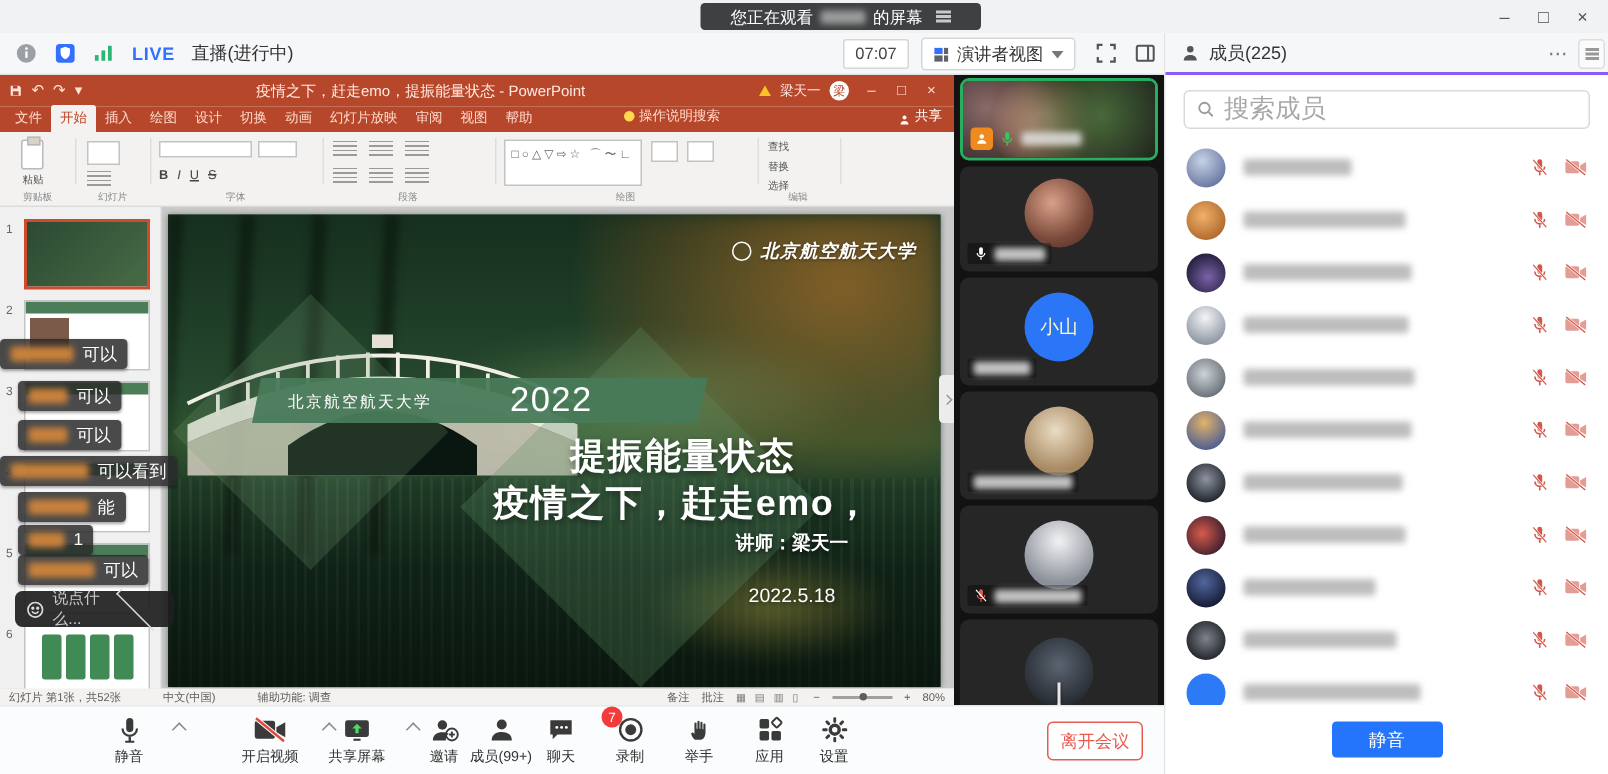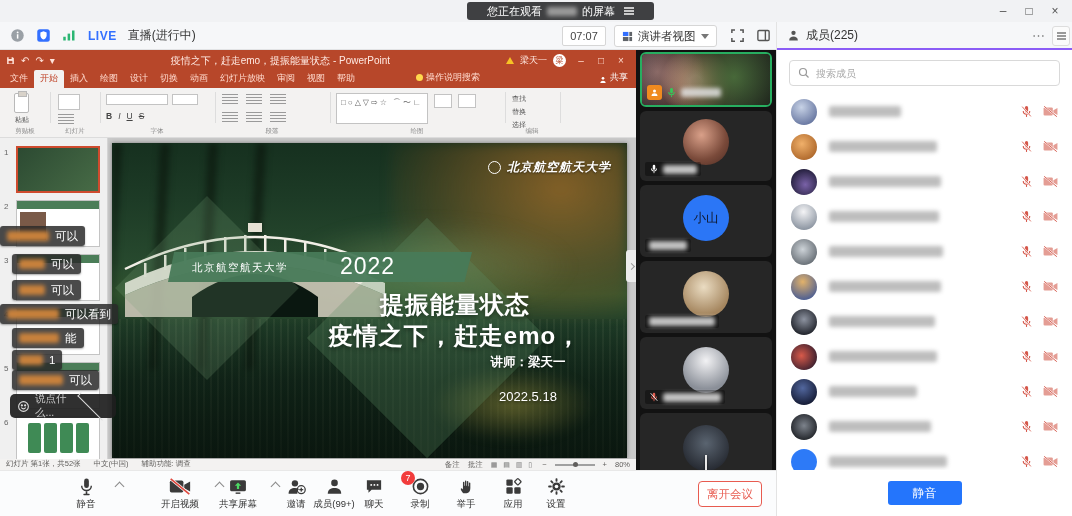--- a/index.html
+++ b/index.html
@@ -73,21 +73,21 @@
 .band{position:absolute;left:56px;top:109px;width:304px;height:30px;background:rgba(72,122,88,.95);clip-path:polygon(2% 0,100% 0,97.5% 100%,0 100%);color:#fff}
 .band-school{position:absolute;left:24px;top:9px;font-size:10.5px;letter-spacing:1.5px}
 .band-year{position:absolute;left:172px;top:1px;font-size:23px;letter-spacing:1px}
 .facet{position:absolute;background:rgba(120,160,120,.22);transform:rotate(45deg)}
 .slide-title{position:absolute;left:158px;top:146px;width:370px;text-align:center;color:#fff;font-size:24px;font-weight:bold;line-height:31px;letter-spacing:1px;text-shadow:0 2px 4px rgba(0,0,0,.45)}
 .slide-meta{position:absolute;left:326px;top:211px;width:180px;text-align:center;color:#fff;text-shadow:0 1px 3px rgba(0,0,0,.5)}
 .slide-meta .lect{font-size:12.5px;font-weight:bold}
 .slide-meta .date{font-size:13px;margin-top:18px}
 .collapse-tab{position:absolute;left:626px;top:200px;width:10px;height:32px;background:#ececec;border-radius:3px 0 0 3px;display:flex;align-items:center;justify-content:center}
 .chev-right{width:5px;height:5px;border-right:1.5px solid #999;border-top:1.5px solid #999;transform:rotate(45deg)}
-.ppt-status{position:absolute;left:0;top:409px;width:100%;height:11px;background:#f3f2f1;display:flex;font-size:7.5px;color:#605e5c;padding:0 6px;gap:13px}
+.ppt-status{position:absolute;left:0;top:409px;width:100%;height:11px;background:#f3f2f1;display:flex;align-items:center;font-size:7.5px;color:#605e5c;padding:0 6px;gap:28px}
 .ppt-status .right{margin-left:auto;display:flex;align-items:center;gap:8px}
 .zoom-slider{width:40px;height:2px;background:#a0a0a0;position:relative}
 .zoom-slider i{position:absolute;left:18px;top:-2px;width:5px;height:5px;background:#605e5c;border-radius:50%}
 .viewicons{letter-spacing:2px;font-size:7px;color:#777}
 
 
 .chat-overlay{position:absolute;left:0;top:0;width:160px;height:420px;z-index:6;pointer-events:none}
 .bubble{position:absolute;height:20px;background:rgba(42,42,42,.85);border-radius:3px;color:#fff;display:flex;align-items:center;gap:6px;padding:0 7px;font-size:11.5px;box-shadow:0 1px 2px rgba(0,0,0,.35);white-space:nowrap}
 .chat-input{position:absolute;left:10px;top:344px;width:106px;height:24px;background:rgba(30,30,30,.92);border-radius:5px;display:flex;align-items:center;gap:5px;padding:0 7px;z-index:7}
 .chat-input span{color:#c9c9c9;font-size:10.5px;flex:1}
@@ -100,31 +100,31 @@
 .tile-video{position:absolute;inset:0;background:
  radial-gradient(circle at 12% 35%,rgba(225,175,170,.5),transparent 40%),
  radial-gradient(circle at 72% 45%,rgba(74,112,60,.9),rgba(40,70,40,.4) 45%,transparent 72%),
  radial-gradient(circle at 42% 55%,#c99a7e 8%,#a97a60 18%,rgba(60,40,35,.65) 45%,transparent 62%),
  radial-gradient(circle at 42% 12%,#241a18 22%,transparent 55%),
  linear-gradient(120deg,#33272a,#1c1517)}
 .tile-badges{position:absolute;left:5px;bottom:5px;display:flex;align-items:center;gap:4px}
 .host-badge{width:15px;height:15px;border-radius:3px;background:#ef8a1f;display:flex;align-items:center;justify-content:center}
 .tile-label{position:absolute;left:5px;bottom:5px;display:flex;align-items:center;gap:4px;background:rgba(0,0,0,.35);border-radius:2px;padding:2px 4px}
 .tile-avatar{position:absolute;left:50%;transform:translateX(-50%);width:46px;height:46px;border-radius:50%}
-.tile-avatar.txt{background:#2b76f6;color:#0f172a;font-size:12.5px;display:flex;align-items:center;justify-content:center}
+.tile-avatar.txt{background:#2b76f6;color:#fef9c3;font-size:12.5px;display:flex;align-items:center;justify-content:center}
 .chev-down-wrap{position:absolute;left:50%;top:42px;transform:translateX(-50%);z-index:3}
 .chev-down{width:8px;height:8px;border-right:2px solid #e8e8e8;border-bottom:2px solid #e8e8e8;transform:rotate(45deg);filter:drop-shadow(0 1px 1px rgba(0,0,0,.6))}
 
 
 .members-panel{position:absolute;left:776px;top:22px;width:296px;height:494px;background:#fff;border-left:1px solid #e3e3e3}
 .mp-header{height:28px;background:#f6f7f9;border-bottom:2px solid #8b5cf6;display:flex;align-items:center;padding:0 10px;gap:6px}
 .mp-title{font-size:12px;color:#333}
 .mp-actions{margin-left:auto;display:flex;gap:10px;color:#777;align-items:center}
 .mp-search{margin:10px 12px 6px;height:26px;border:1px solid #d9d9d9;border-radius:4px;display:flex;align-items:center;gap:6px;padding:0 8px;background:#fff}
-.mp-search input{border:none;outline:none;flex:1;font-size:10px;font-family:inherit;color:#000000;background:transparent}
+.mp-search input{border:none;outline:none;flex:1;font-size:17px;font-family:inherit;color:#000000;background:transparent}
 .mp-search input::placeholder{color:#a8a8a8}
 .mp-list{position:absolute;left:0;top:72px;right:0;bottom:46px;overflow:hidden}
 .member-row{height:35px;display:flex;align-items:center;padding:0 14px;gap:12px}
 .m-avatar{width:26px;height:26px;border-radius:50%;flex:none}
 .m-icons{margin-left:auto;display:flex;gap:10px;align-items:center}
 .mp-footer{position:absolute;left:0;right:0;bottom:0;height:46px;background:#fff;display:flex;align-items:center;justify-content:center}
 .muteall-btn{width:74px;height:24px;background:#2475fc;color:#fff;border:none;border-radius:3px;font-size:12px;font-family:inherit}
 .float-handle{position:absolute;left:1052px;top:26px;width:18px;height:20px;background:#fbfbfb;border:1px solid #ddd;border-radius:3px;display:flex;align-items:center;justify-content:center;z-index:9}
 .float-handle i{width:9px;height:1.5px;background:#999;box-shadow:0 3px 0 #999,0 -3px 0 #999}
 

